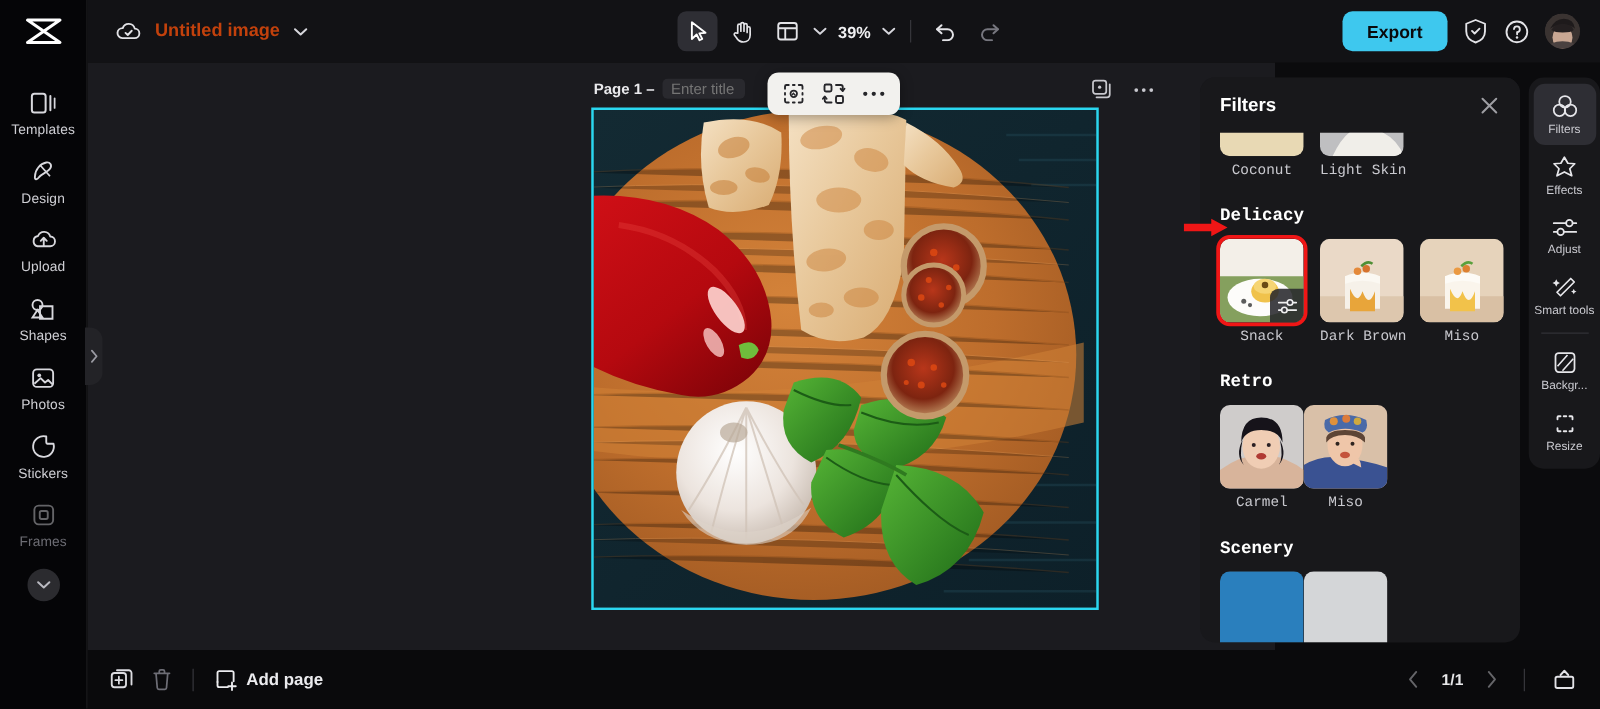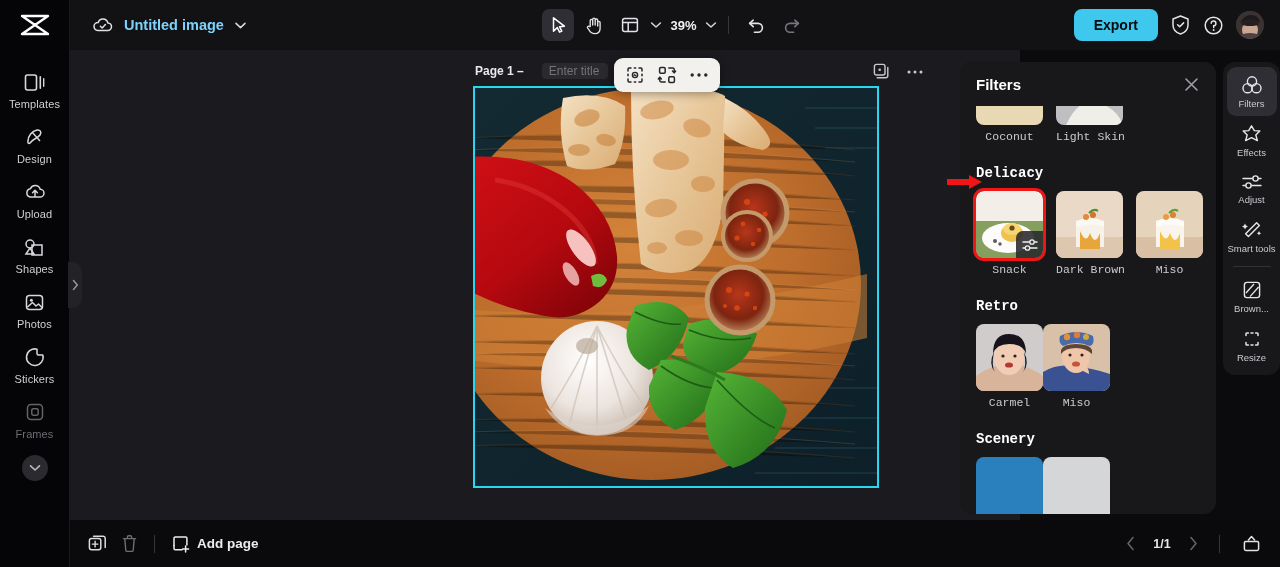--- a/index.html
+++ b/index.html
@@ -42,21 +42,21 @@
     z-index: 21; cursor: pointer;
   }
 
   
   .topbar {
     position: absolute; left: 70px; top: 0; right: 0; height: 50px;
     background: #121215; display: flex; align-items: center;
     z-index: 15;
   }
   .tb-left { display: flex; align-items: center; gap: 10px; padding-left: 22px; }
-  .doc-title { font-size: 14.5px; font-weight: bold; color: #7dd3fc; }
+  .doc-title { font-size: 14.5px; font-weight: bold; color: #c2410c; }
   .tb-center {
     position: absolute; left: 0; right: 0; margin: 0 auto;
     display: flex; align-items: center; justify-content: center; gap: 4px;
   }
   .tool-btn {
     width: 32px; height: 32px; border-radius: 7px;
     display: flex; align-items: center; justify-content: center; cursor: pointer;
   }
   .tool-btn.active { background: #2e2e34; }
   .zoom-val { font-size: 13px; font-weight: bold; color: #f0f0f2; padding: 0 4px; }
@@ -74,21 +74,21 @@
     background: linear-gradient(160deg,#4a4240,#272024); cursor: pointer;
   }
 
   
   .canvas-area {
     position: absolute; left: 70px; top: 50px; right: 260px; bottom: 47px;
     background: #1b1b1f;
   }
   .page-label {
     position: absolute; left: 405px; top: 13px;
-    font-size: 12px; display: flex; align-items: center; gap: 18px;
+    font-size: 12px; display: flex; align-items: center; gap: 6px;
   }
   .page-label .pg { font-weight: bold; color: #e9e9ec; }
   .title-input {
     background: #29292e; border: none; border-radius: 4px;
     color: #8e8e96; font-size: 12px; padding: 1px 7px; width: 66px;
     font-family: "Liberation Sans", sans-serif;
   }
   .page-tools {
     position: absolute; right: 96px; top: 13px; display: flex; align-items: center; gap: 16px;
   }
@@ -789,21 +789,21 @@
       <span class="lbl">Smart tools</span>
     </div>
     <div class="rr-div"></div>
     <div class="rr-item">
       <span>
         <svg width="20" height="20" viewBox="0 0 20 20">
             <rect x="2.4" y="2.4" width="15.2" height="15.2" rx="2.6" fill="none" stroke="#e6e6ea" stroke-width="1.4"></rect>
             <path d="M4 13 L12 4 M8 16.6 L16.6 7" stroke="#e6e6ea" stroke-width="1.3"></path>
           </svg>
       </span>
-      <span class="lbl">Brown...</span>
+      <span class="lbl">Backgr...</span>
     </div>
     <div class="rr-item">
       <span>
         <svg width="20" height="20" viewBox="0 0 20 20">
           <g stroke="#e6e6ea" stroke-width="1.5" stroke-linecap="round" fill="none">
             <path d="M4 6.4 V4.8 A.8 .8 0 0 1 4.8 4 H6.4"></path>
               <path d="M13.6 4 H15.2 A.8 .8 0 0 1 16 4.8 V6.4"></path>
             <path d="M16 13.6 V15.2 A.8 .8 0 0 1 15.2 16 H13.6"></path>
               <path d="M6.4 16 H4.8 A.8 .8 0 0 1 4 15.2 V13.6"></path>
             <path d="M9 4 H11"></path>

